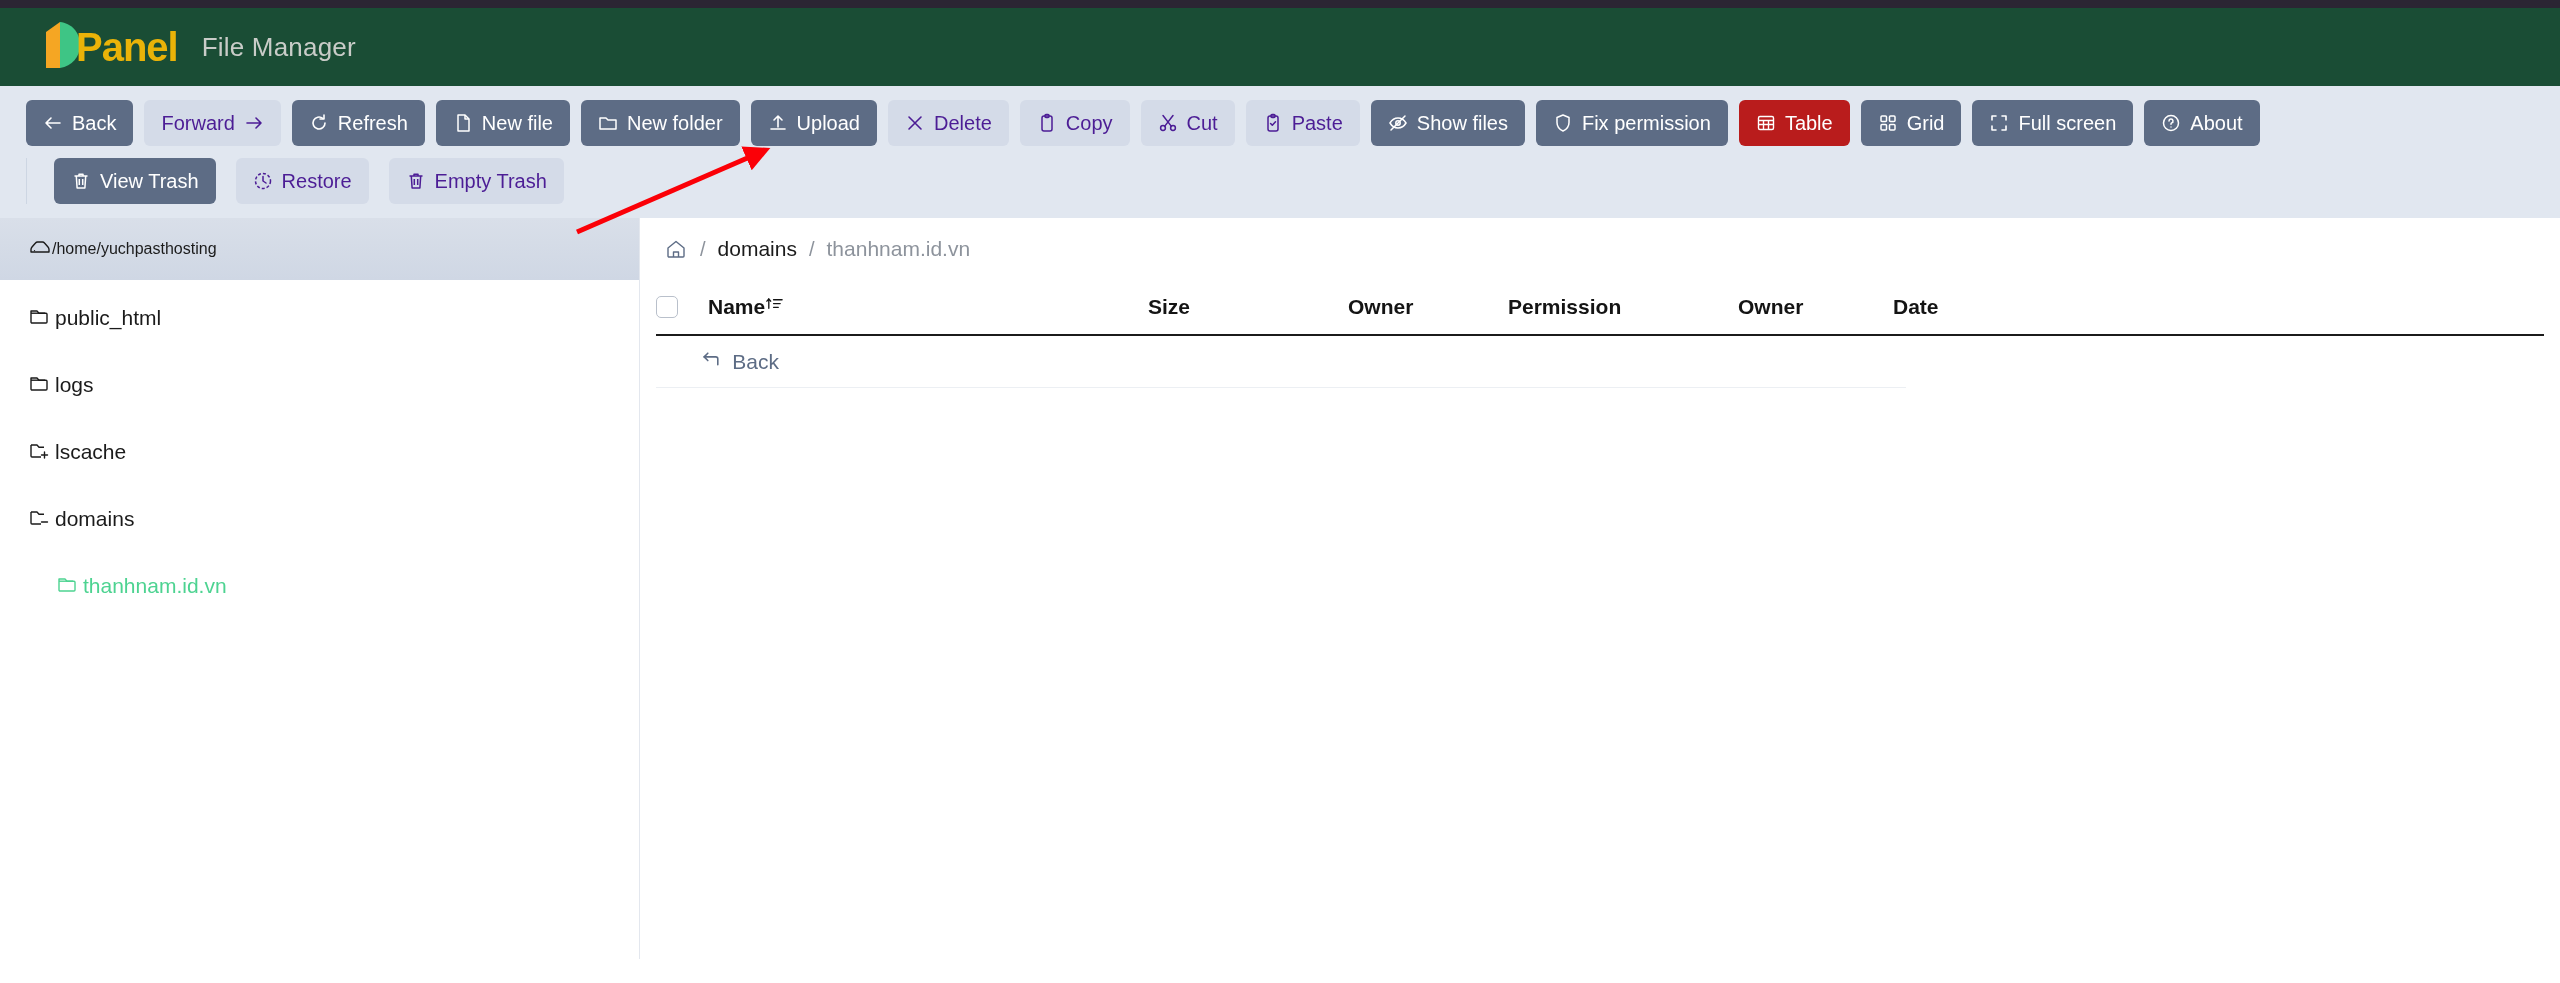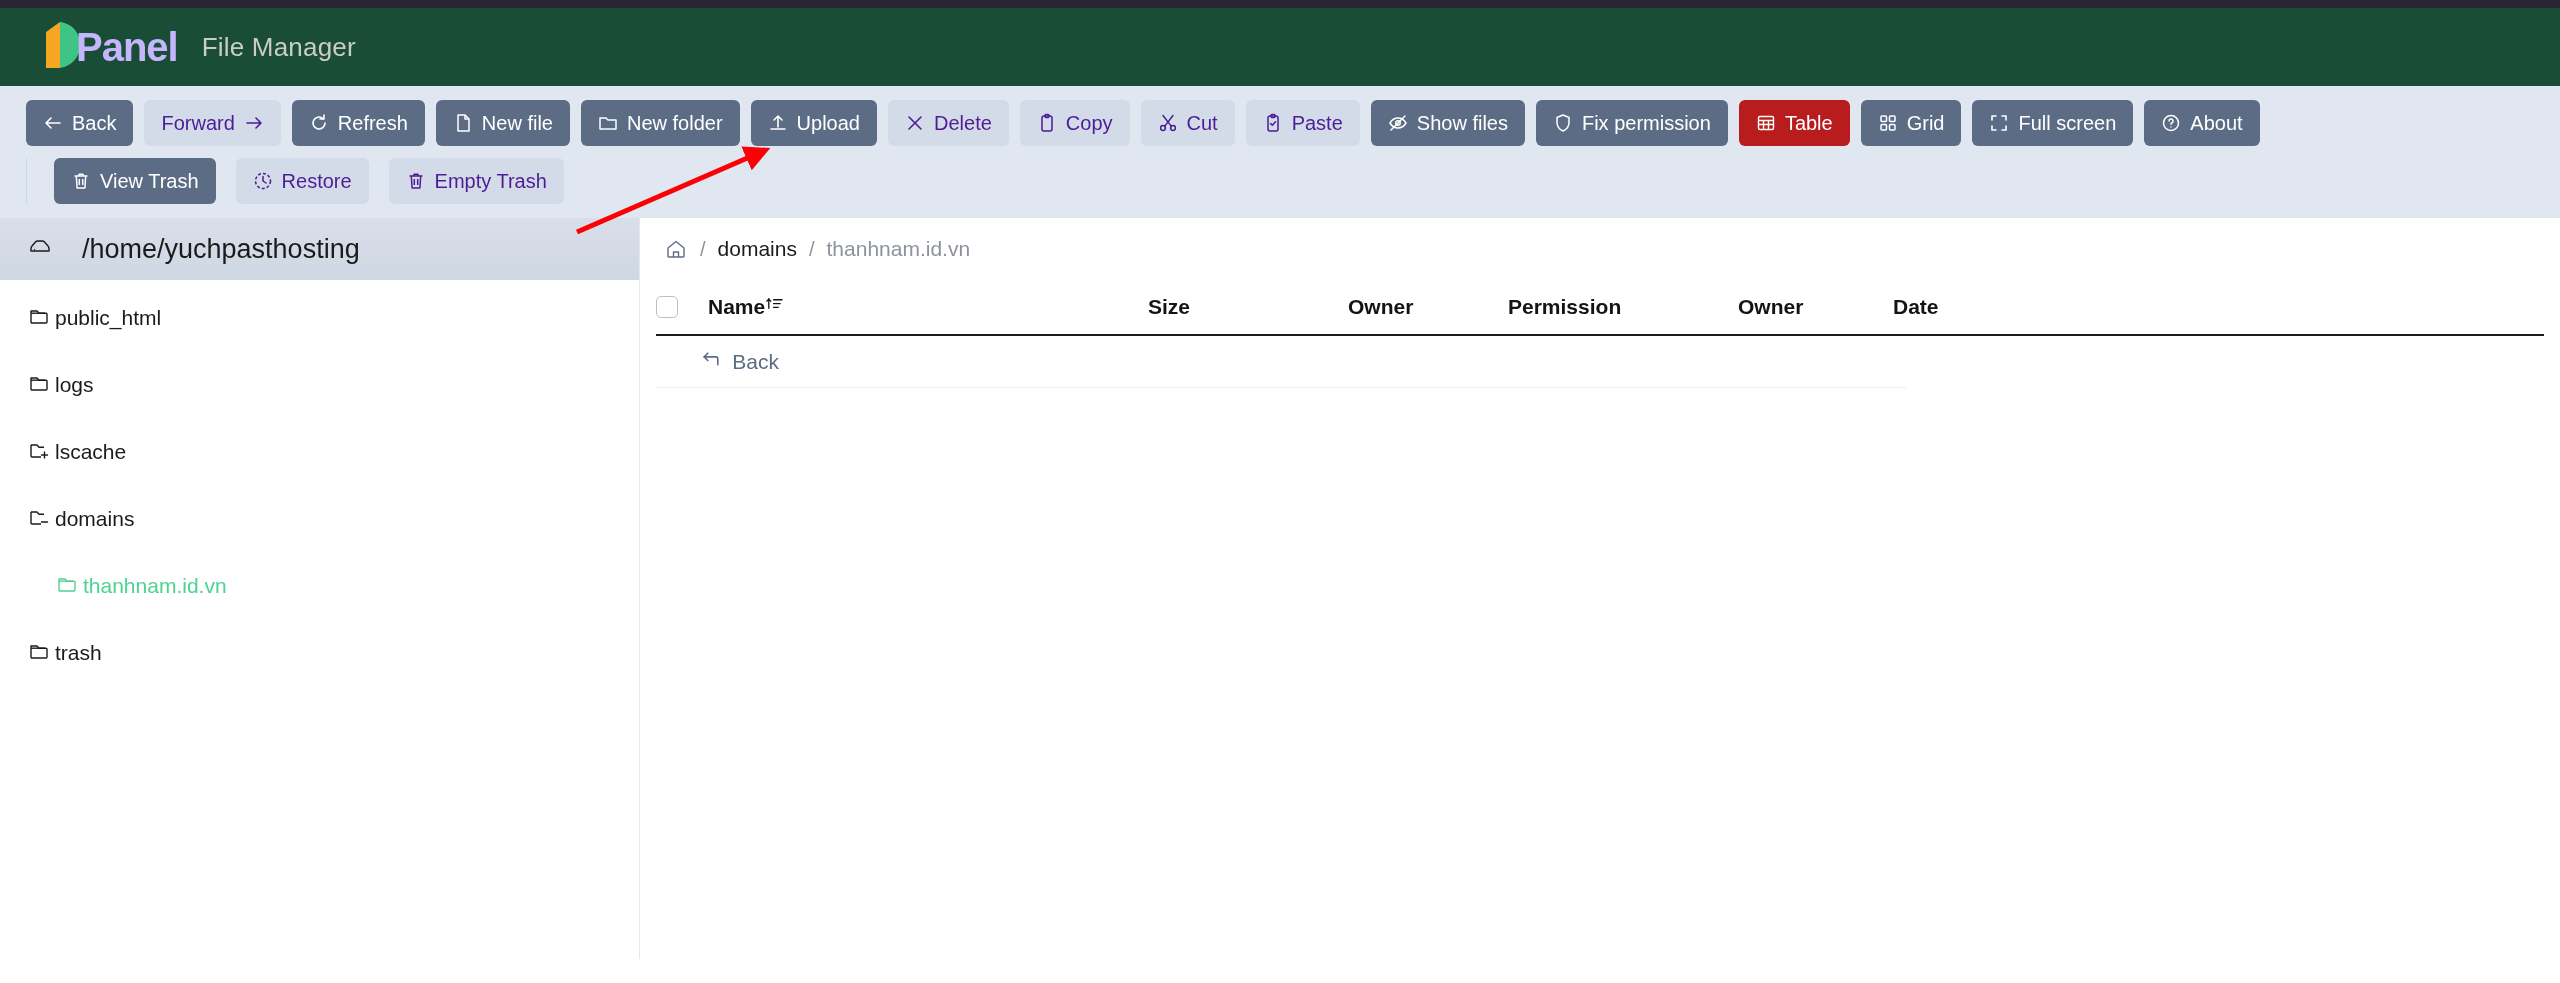--- a/index.html
+++ b/index.html
@@ -23,21 +23,21 @@
     display: flex;
     align-items: center;
     padding-left: 38px;
     gap: 24px;
   }
   .logo-wrap { display: flex; align-items: center; }
   .logo-mark { display: block; }
   .logo-word {
     font-size: 40px;
     font-weight: bold;
-    color: #c4b5fd;
+    color: #eab308;
     letter-spacing: -1px;
     margin-left: -6px;
     line-height: 1;
   }
   .app-title {
     font-size: 26px;
     color: #c9ccc8;
     font-weight: normal;
     letter-spacing: 0.2px;
   }
@@ -100,23 +100,23 @@
     flex: 0 0 640px;
     border-right: 1px solid #e3e7ee;
     background: #ffffff;
     position: relative;
   }
   .sidebar-path {
     height: 62px;
     background: linear-gradient(to bottom, #d9dfe9, #cfd7e4);
     display: flex;
     align-items: center;
-    gap: 30px;
+    gap: 0;
     padding-left: 28px;
-    font-size: 27px;
+    font-size: 16px;
     color: #1b1b1b;
     cursor: pointer;
   }
   .tree { padding-top: 18px; }
   .tree-item {
     display: flex;
     align-items: center;
     gap: 3px;
     height: 40px;
     padding-left: 28px;
@@ -469,28 +469,20 @@
 
         <div class="tree-item child active">
           <span>
             <svg width="24" height="24" viewBox="0 0 24 24" fill="none" stroke="#4dd391" stroke-width="1.4">
               <path d="M3 7h6l2 2.2h7a1 1 0 0 1 1 1V18a1 1 0 0 1-1 1H4a1 1 0 0 1-1-1z" stroke-linejoin="round"></path>
               <path d="M3 9.2h14"></path>
               </svg></span>
           <span>thanhnam.id.vn</span>
         </div>
 
-        <div class="tree-item">
-          <span>
-            <svg width="24" height="24" viewBox="0 0 24 24" fill="none" stroke="#1b1b1b" stroke-width="1.4">
-              <path d="M3 7h6l2 2.2h7a1 1 0 0 1 1 1V18a1 1 0 0 1-1 1H4a1 1 0 0 1-1-1z" stroke-linejoin="round"></path>
-              <path d="M3 9.2h14"></path>
-              </svg></span>
-          <span>trash</span>
-        </div>
 
       </div>
     </div>
 
     <div class="main">
 
       <div class="breadcrumb">
         <span class="crumb-home">
           <svg width="24" height="24" viewBox="0 0 24 24" fill="none" stroke="#5d6c85" stroke-width="1.4">
             <path d="M4 11l8-6.5 8 6.5v8a1 1 0 0 1-1 1H5a1 1 0 0 1-1-1z" stroke-linejoin="round"></path>

